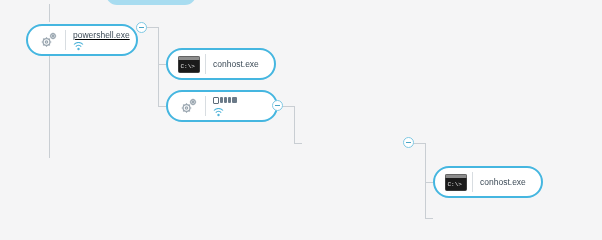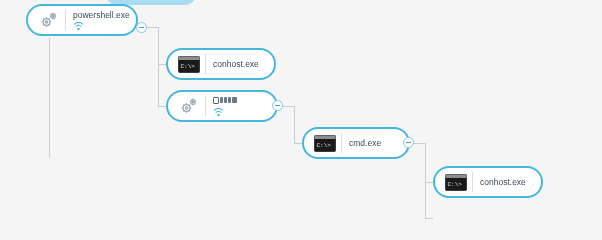--- a/index.html
+++ b/index.html
@@ -137,21 +137,21 @@
 
   <div class="line h" style="left:282px; top:106px; width:12px;"></div>
   <div class="line v" style="left:294px; top:106px; height:37px;"></div>
   <div class="line h" style="left:294px; top:143px; width:8px;"></div>
 
   <div class="line h" style="left:413px; top:143px; width:12px;"></div>
   <div class="line v" style="left:425px; top:143px; height:75px;"></div>
   <div class="line h" style="left:425px; top:182px; width:8px;"></div>
   <div class="line h" style="left:425px; top:218px; width:8px;"></div>
 
-  <div class="node" style="left:26px; top:4px; width:112px;">
+  <div class="node" style="left:26px; top:24px; width:112px;text-decoration:underline;">
     <div class="node-icon">
       <svg width="20" height="18" viewBox="0 0 20 18">
         <g fill="none" stroke="#9aa6b0" stroke-width="1.2">
           <circle cx="7.5" cy="11" r="3.4"></circle>
           <circle cx="7.5" cy="11" r="1.2"></circle>
           <path d="M7.5 6.2v1.3M7.5 14.5v1.3M2.7 11h1.3M11 11h1.3M4.1 7.6l.9.9M10 13.5l.9.9M10.9 7.6l-.9.9M5 13.5l-.9.9"></path>
           <circle cx="14" cy="5" r="2.3"></circle>
           <circle cx="14" cy="5" r="0.8"></circle>
           <path d="M14 1.8v.9M14 7.3v.9M10.8 5h.9M16.3 5h.9"></path>
         </g>
@@ -217,45 +217,32 @@
           <path d="M2.8 4.6a3.4 3.4 0 0 1 5.4 0" fill="none" stroke="#4fb3d9" stroke-width="1.1"></path>
           <circle cx="5.5" cy="7" r="1.2" fill="#4fb3d9"></circle>
         </svg>
       </div>
     </div>
   </div>
   <div class="handle" style="left:272px; top:100px;">
       <span></span>
     </div>
 
-  <div class="node" style="left:302px; top:127px; width:108px;">
+  <div class="handle" style="left:403px; top:137px;">
+      <span></span>
+    </div>
+
+  <div class="node" style="left:433px; top:166px; width:110px;">
     <div class="node-icon">
       <svg width="22" height="17" viewBox="0 0 22 17">
         <rect x="0.5" y="0.5" width="21" height="16" rx="1" fill="#1a1a1a" stroke="#3a3a3a"></rect>
         <rect x="0.5" y="0.5" width="21" height="3.5" fill="#8d8d8d"></rect>
         <text x="2.5" y="12" font-family="'Liberation Mono', monospace" font-size="6" fill="#e8e8e8">C:\&gt;</text>
       </svg>
     </div>
     <div class="divider"></div>
     <div class="node-body">
-      <div class="node-label">cmd.exe</div>
-    </div>
-  </div>
-  <div class="handle" style="left:403px; top:137px;">
-      <span></span>
-    </div>
-
-  <div class="node" style="left:433px; top:166px; width:110px;">
-    <div class="node-icon">
-      <svg width="22" height="17" viewBox="0 0 22 17">
-        <rect x="0.5" y="0.5" width="21" height="16" rx="1" fill="#1a1a1a" stroke="#3a3a3a"></rect>
-        <rect x="0.5" y="0.5" width="21" height="3.5" fill="#8d8d8d"></rect>
-        <text x="2.5" y="12" font-family="'Liberation Mono', monospace" font-size="6" fill="#e8e8e8">C:\&gt;</text>
-      </svg>
-    </div>
-    <div class="divider"></div>
-    <div class="node-body">
       <div class="node-label">conhost.exe</div>
     </div>
   </div>
 
 
 </div>
 
 </body></html>

